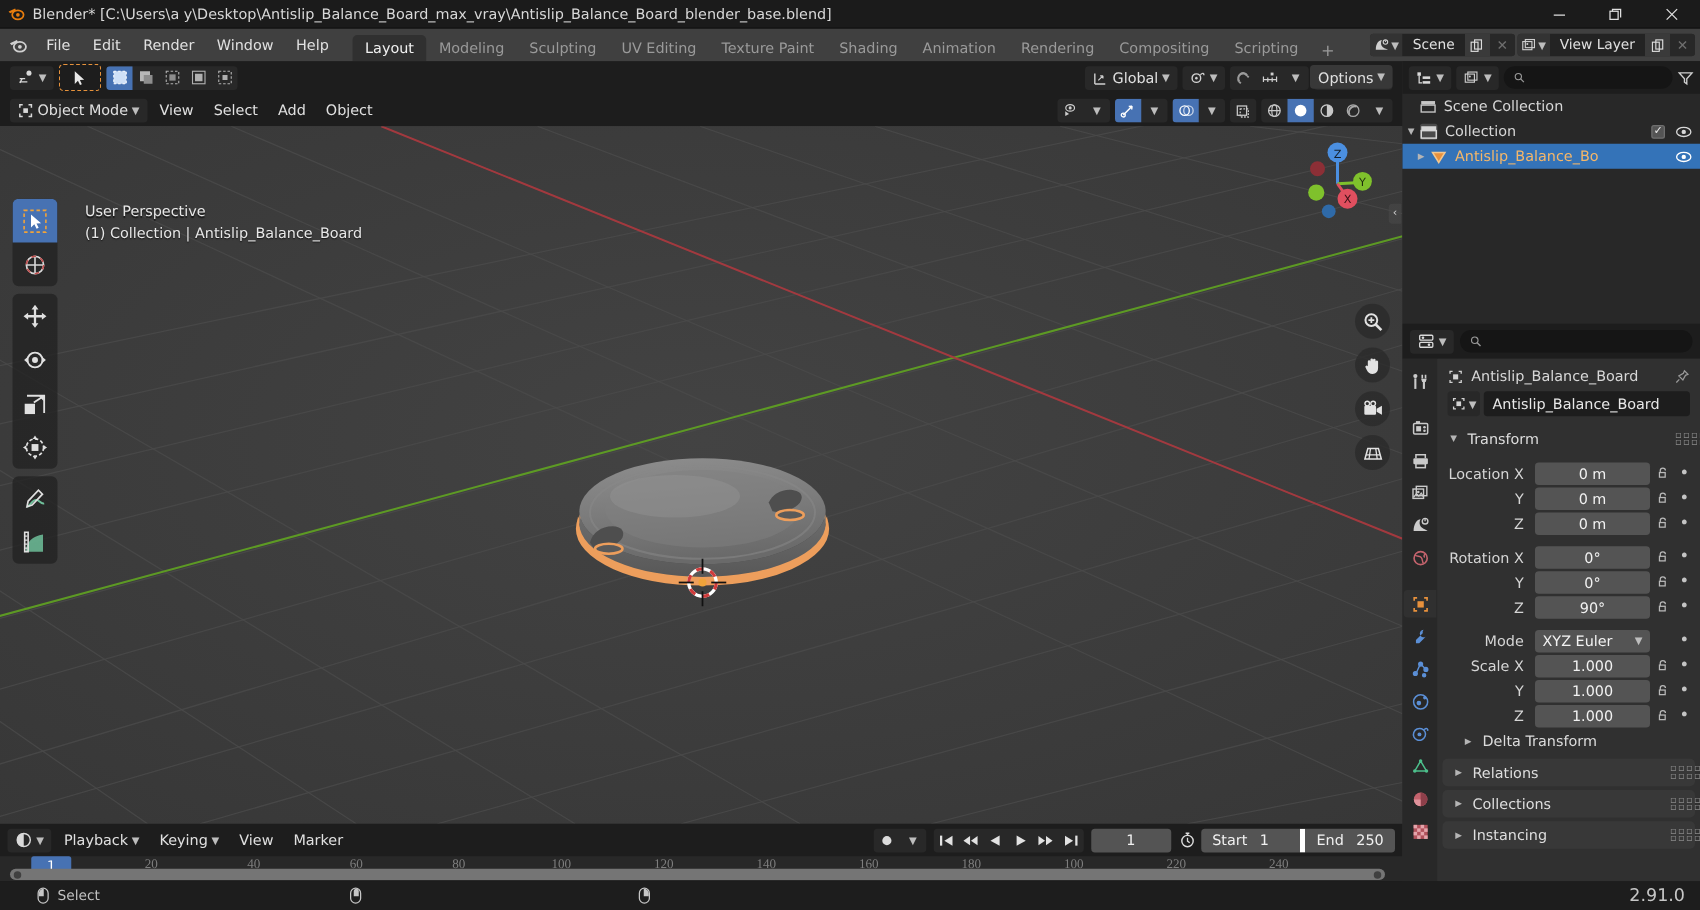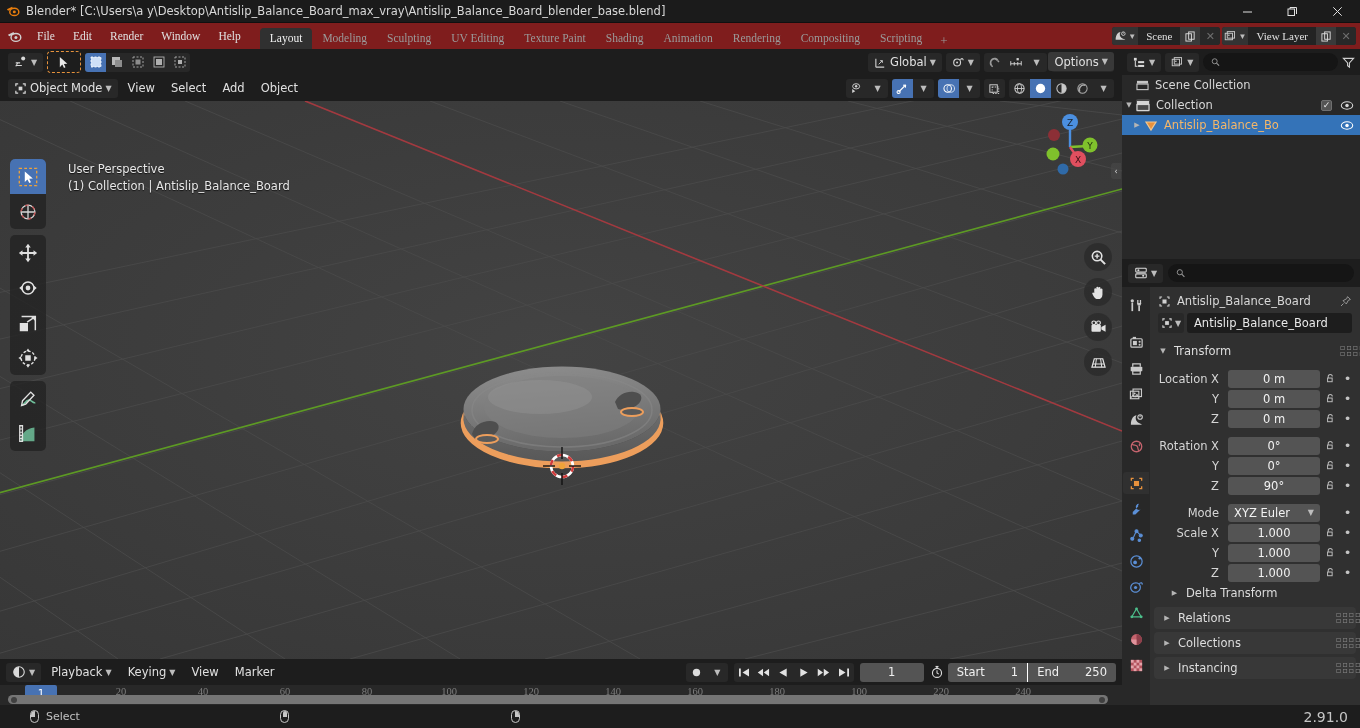--- a/index.html
+++ b/index.html
@@ -11,22 +11,22 @@
   
   .titlebar{ position:absolute; left:0; top:0; width:1360px; height:23px; background:#1b1b1b;
     display:flex; align-items:center; border-bottom:1px solid #101010; }
   .tb-logo{ width:26px; height:23px; display:flex; align-items:center; justify-content:center; }
   .tb-title{ font-size:11.5px; color:#d8d8d8; white-space:nowrap; }
   .tb-spacer{ flex:1; }
   .tb-btn{ width:45px; height:23px; display:flex; align-items:center; justify-content:center;
     color:#d8d8d8; font-size:12px; cursor:default; }
 
   
-  .topbar{ position:absolute; left:0; top:23px; width:1360px; height:26px; background:#7f1d1d;
-    display:flex; align-items:center;font-family:Liberation Serif, serif; }
+  .topbar{ position:absolute; left:0; top:23px; width:1360px; height:26px; background:#404040;
+    display:flex; align-items:center; }
   .tb-ico{ width:28px; height:26px; display:flex; align-items:center; justify-content:center; }
   .menu{ display:flex; align-items:center; height:26px; }
   .menu-item{ padding:0 9px; height:19px; line-height:19px; border-radius:3px; color:#e0e0e0; font-size:11.5px;}
   .ws-tabs{ display:flex; align-items:flex-end; height:26px; margin-left:10px; }
   .ws-tab{ padding:0 10px; height:21px; line-height:21px; font-size:11.5px; color:#9a9a9a;
     border-radius:4px 4px 0 0; }
   .ws-tab.active{ background:#303030; color:#f0f0f0; }
   .ws-plus{ padding:0 8px; color:#9a9a9a; font-size:13px; }
   .topbar-right{ margin-left:auto; display:flex; align-items:center; height:26px; padding-right:4px; gap:2px;}
   .id-block{ display:flex; align-items:center; height:18px; background:#282828; border-radius:3px; overflow:hidden; }
@@ -71,22 +71,22 @@
 
   
   .timeline{ position:absolute; left:0; top:659px; width:1122px; height:46px; background:#1d1d1d; }
   .tl-header{ position:absolute; left:0; top:0; height:26px; width:1122px; display:flex; align-items:center; padding:0 6px; gap:4px; }
   .tl-mid{ margin-left:auto; display:flex; align-items:center; gap:6px; }
   .pbgrp{ display:flex; background:#282828; border-radius:3px; overflow:hidden; }
   .pb{ width:20px; height:19px; display:flex; align-items:center; justify-content:center; }
   .numfield{ background:#545454; border-radius:3px; height:19px; min-width:64px; display:flex;
     align-items:center; justify-content:center; font-size:11.5px; color:#f0f0f0; padding:0 6px; }
   .serange{ display:flex; background:#545454; border-radius:3px; height:19px; overflow:hidden; }
-  .se{ display:flex; align-items:center; gap:26px; padding:0 9px; font-size:11.5px; color:#f0f0f0; }
-  .se + .se{ border-left:1px solid #ffffff; }
+  .se{ display:flex; align-items:center; gap:10px; padding:0 9px; font-size:11.5px; color:#f0f0f0; }
+  .se + .se{ border-left:4px solid #ffffff;margin-left:16px; }
   .tl-ruler{ position:absolute; left:0; top:26px; width:1122px; height:20px; background:#282828; }
   .tl-tick{ position:absolute; top:1px; font-size:10.5px; color:#7e7e7e; transform:translateX(-50%);font-family:Liberation Serif, serif; }
   .playhead{ position:absolute; top:0px; height:16px; background:#4772b3; border-radius:2px; color:#fff;
     font-size:10.5px; display:flex; align-items:center; justify-content:center; width:32px; transform:translateX(-50%); }
   .tl-scroll{ position:absolute; left:8px; bottom:1px; height:9px; width:1100px; background:#757575; border-radius:5px; }
   .tl-scroll:before,.tl-scroll:after{ content:""; position:absolute; top:1.5px; width:6px; height:6px;
     border-radius:50%; background:#404040; }
   .tl-scroll:before{ left:3px; } .tl-scroll:after{ right:3px; }
 
   

